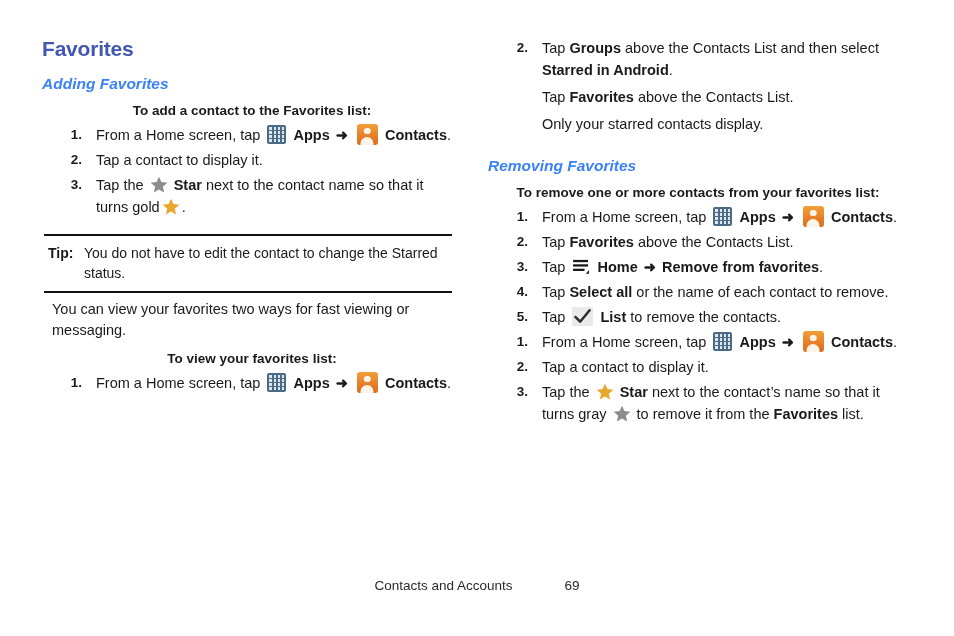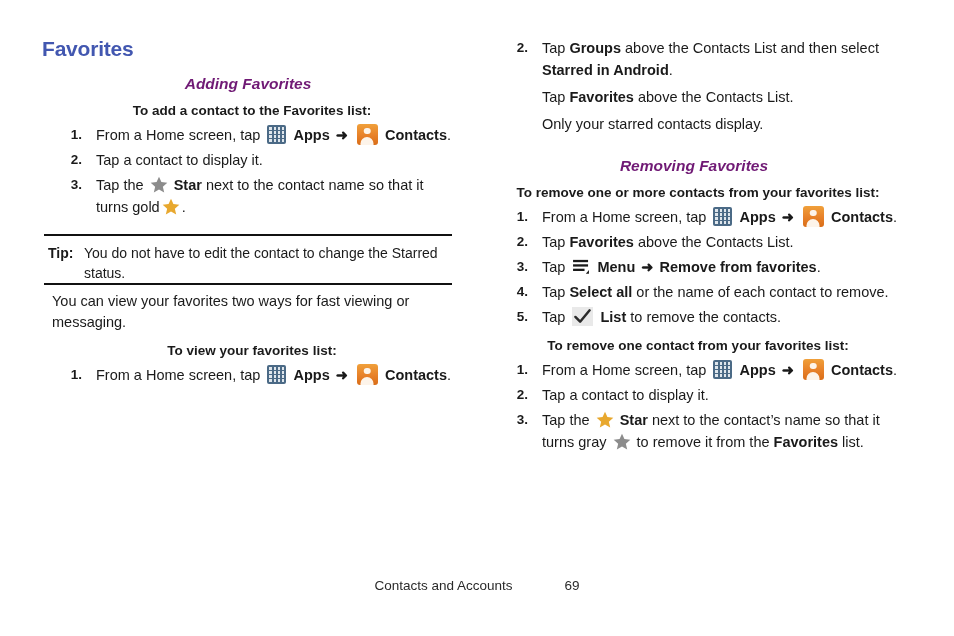--- a/index.html
+++ b/index.html
@@ -33,23 +33,22 @@
     font-size: 21px;
     font-weight: bold;
     color: #4257b0;
     margin: 0 0 10px 0;
     letter-spacing: -0.2px;
   }
   h2.section-title {
     font-size: 15.5px;
     font-weight: bold;
     font-style: italic;
-    color: #701a75;
+    color: #3b82f6;
     margin: 14px 0 8px 0;
-    text-align: center;
   }
   .body-text {
     font-size: 14.5px;
     line-height: 21px;
     margin: 0 0 4px 0;
     padding-left: 10px;
   }
   .lead-in {
     font-size: 13.5px;
     font-weight: bold;
@@ -91,21 +90,21 @@
     margin: 16px 0 6px 2px;
     padding: 0;
     border-top: 2.5px solid #111;
     border-bottom: 2.5px solid #111;
     width: 408px;
   }
   .tip-inner {
     position: relative;
     font-size: 14px;
     line-height: 20px;
-    padding: 7px 4px 0 40px;
+    padding: 7px 4px 8px 40px;
   }
   .tip-inner .tip-label {
     position: absolute;
     left: 4px;
     top: 7px;
     font-weight: bold;
   }
 
   
   .ico {
@@ -364,21 +363,21 @@
 
       <li>
         <span class="num">3.</span>
         <span>Tap</span>
         <svg class="ico ico-menu" viewBox="0 0 20 17">
           <rect x="1" y="1" width="17" height="2.6" fill="#1a1a1a"></rect>
           <rect x="1" y="6" width="17" height="2.6" fill="#1a1a1a"></rect>
           <rect x="1" y="11" width="13" height="2.6" fill="#1a1a1a"></rect>
           <polygon points="15.5,16.6 19,16.6 19,12.6" fill="#1a1a1a"></polygon>
         </svg>
-        <b>Menu</b>
+        <b>Home</b>
         <span class="arrow">➜</span>
         <b>Remove from favorites</b><span>.</span>
       </li>
 
       <li>
         <span class="num">4.</span>
         <span>Tap</span>
         <b>Select all</b>
         <span>or the name of each contact to remove.</span>
       </li>
@@ -387,21 +386,20 @@
         <span class="num">5.</span>
         <span>Tap</span>
         <svg class="ico ico-check" viewBox="0 0 22 20">
           <polyline points="3.5,10.5 8.5,15.5 18.5,3.5" fill="none" stroke="#2b2b2b" stroke-width="2.6" stroke-linecap="round" stroke-linejoin="round"></polyline>
         </svg>
         <b>List</b>
         <span>to remove the contacts.</span>
       </li>
     </ol>
 
-    <p class="lead-in">To remove one contact from your favorites list:</p>
 
     <ol class="steps">
       <li>
         <span class="num">1.</span>
         <span>From a Home screen, tap</span>
         <span class="ico ico-apps">
           <span class="grid">
             <i></i>
               <i></i>
               <i></i>

